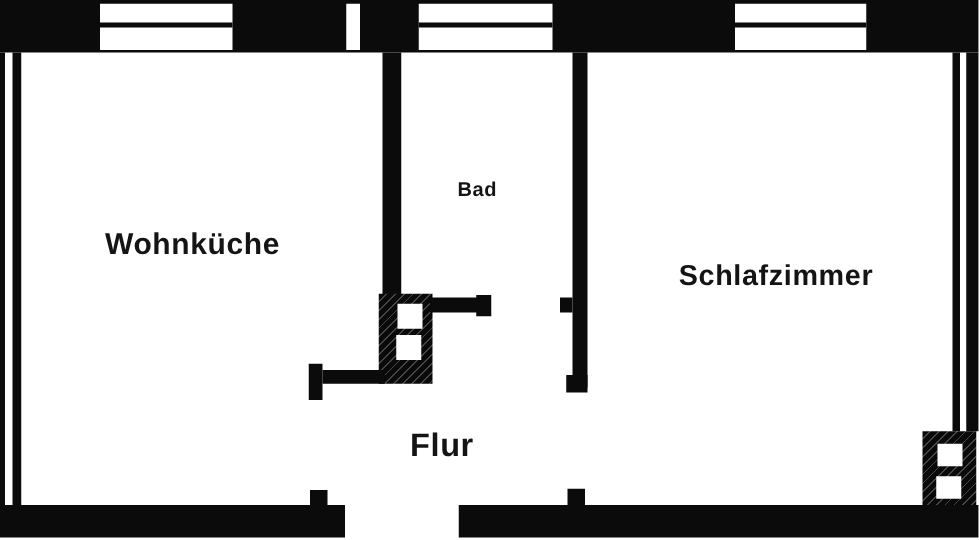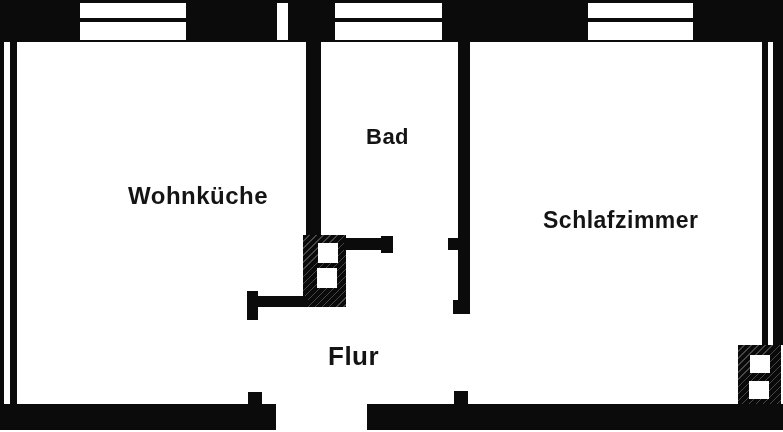--- a/index.html
+++ b/index.html
@@ -21,22 +21,22 @@
   }
   .shaft .cell { position: absolute; background: #ffffff; }
   .opening { position: absolute; background: transparent; }
   .room-label {
     position: absolute;
     font-weight: bold;
     color: #141414;
     white-space: nowrap;
     letter-spacing: 0.5px;
   }
-  .label-wohnkueche  { left: 84px;  top: 182px; font-size: 24px; margin-left: 44px; }
-  .label-bad         { left: 366px; top: 124px; font-size: 22px; }
+  .label-wohnkueche  { left: 84px;  top: 182px; font-size: 24px; }
+  .label-bad         { left: 366px; top: 144px; font-size: 16px; }
   .label-schlafzimmer{ left: 543px; top: 207px; font-size: 23px; }
   .label-flur        { left: 328px; top: 341px; font-size: 26px; }
 </style>
 </head>
 <body>
 
 <div class="plan">
 
   <div class="wall" style="left:0; top:0; width:783px; height:42px;"></div>
 

